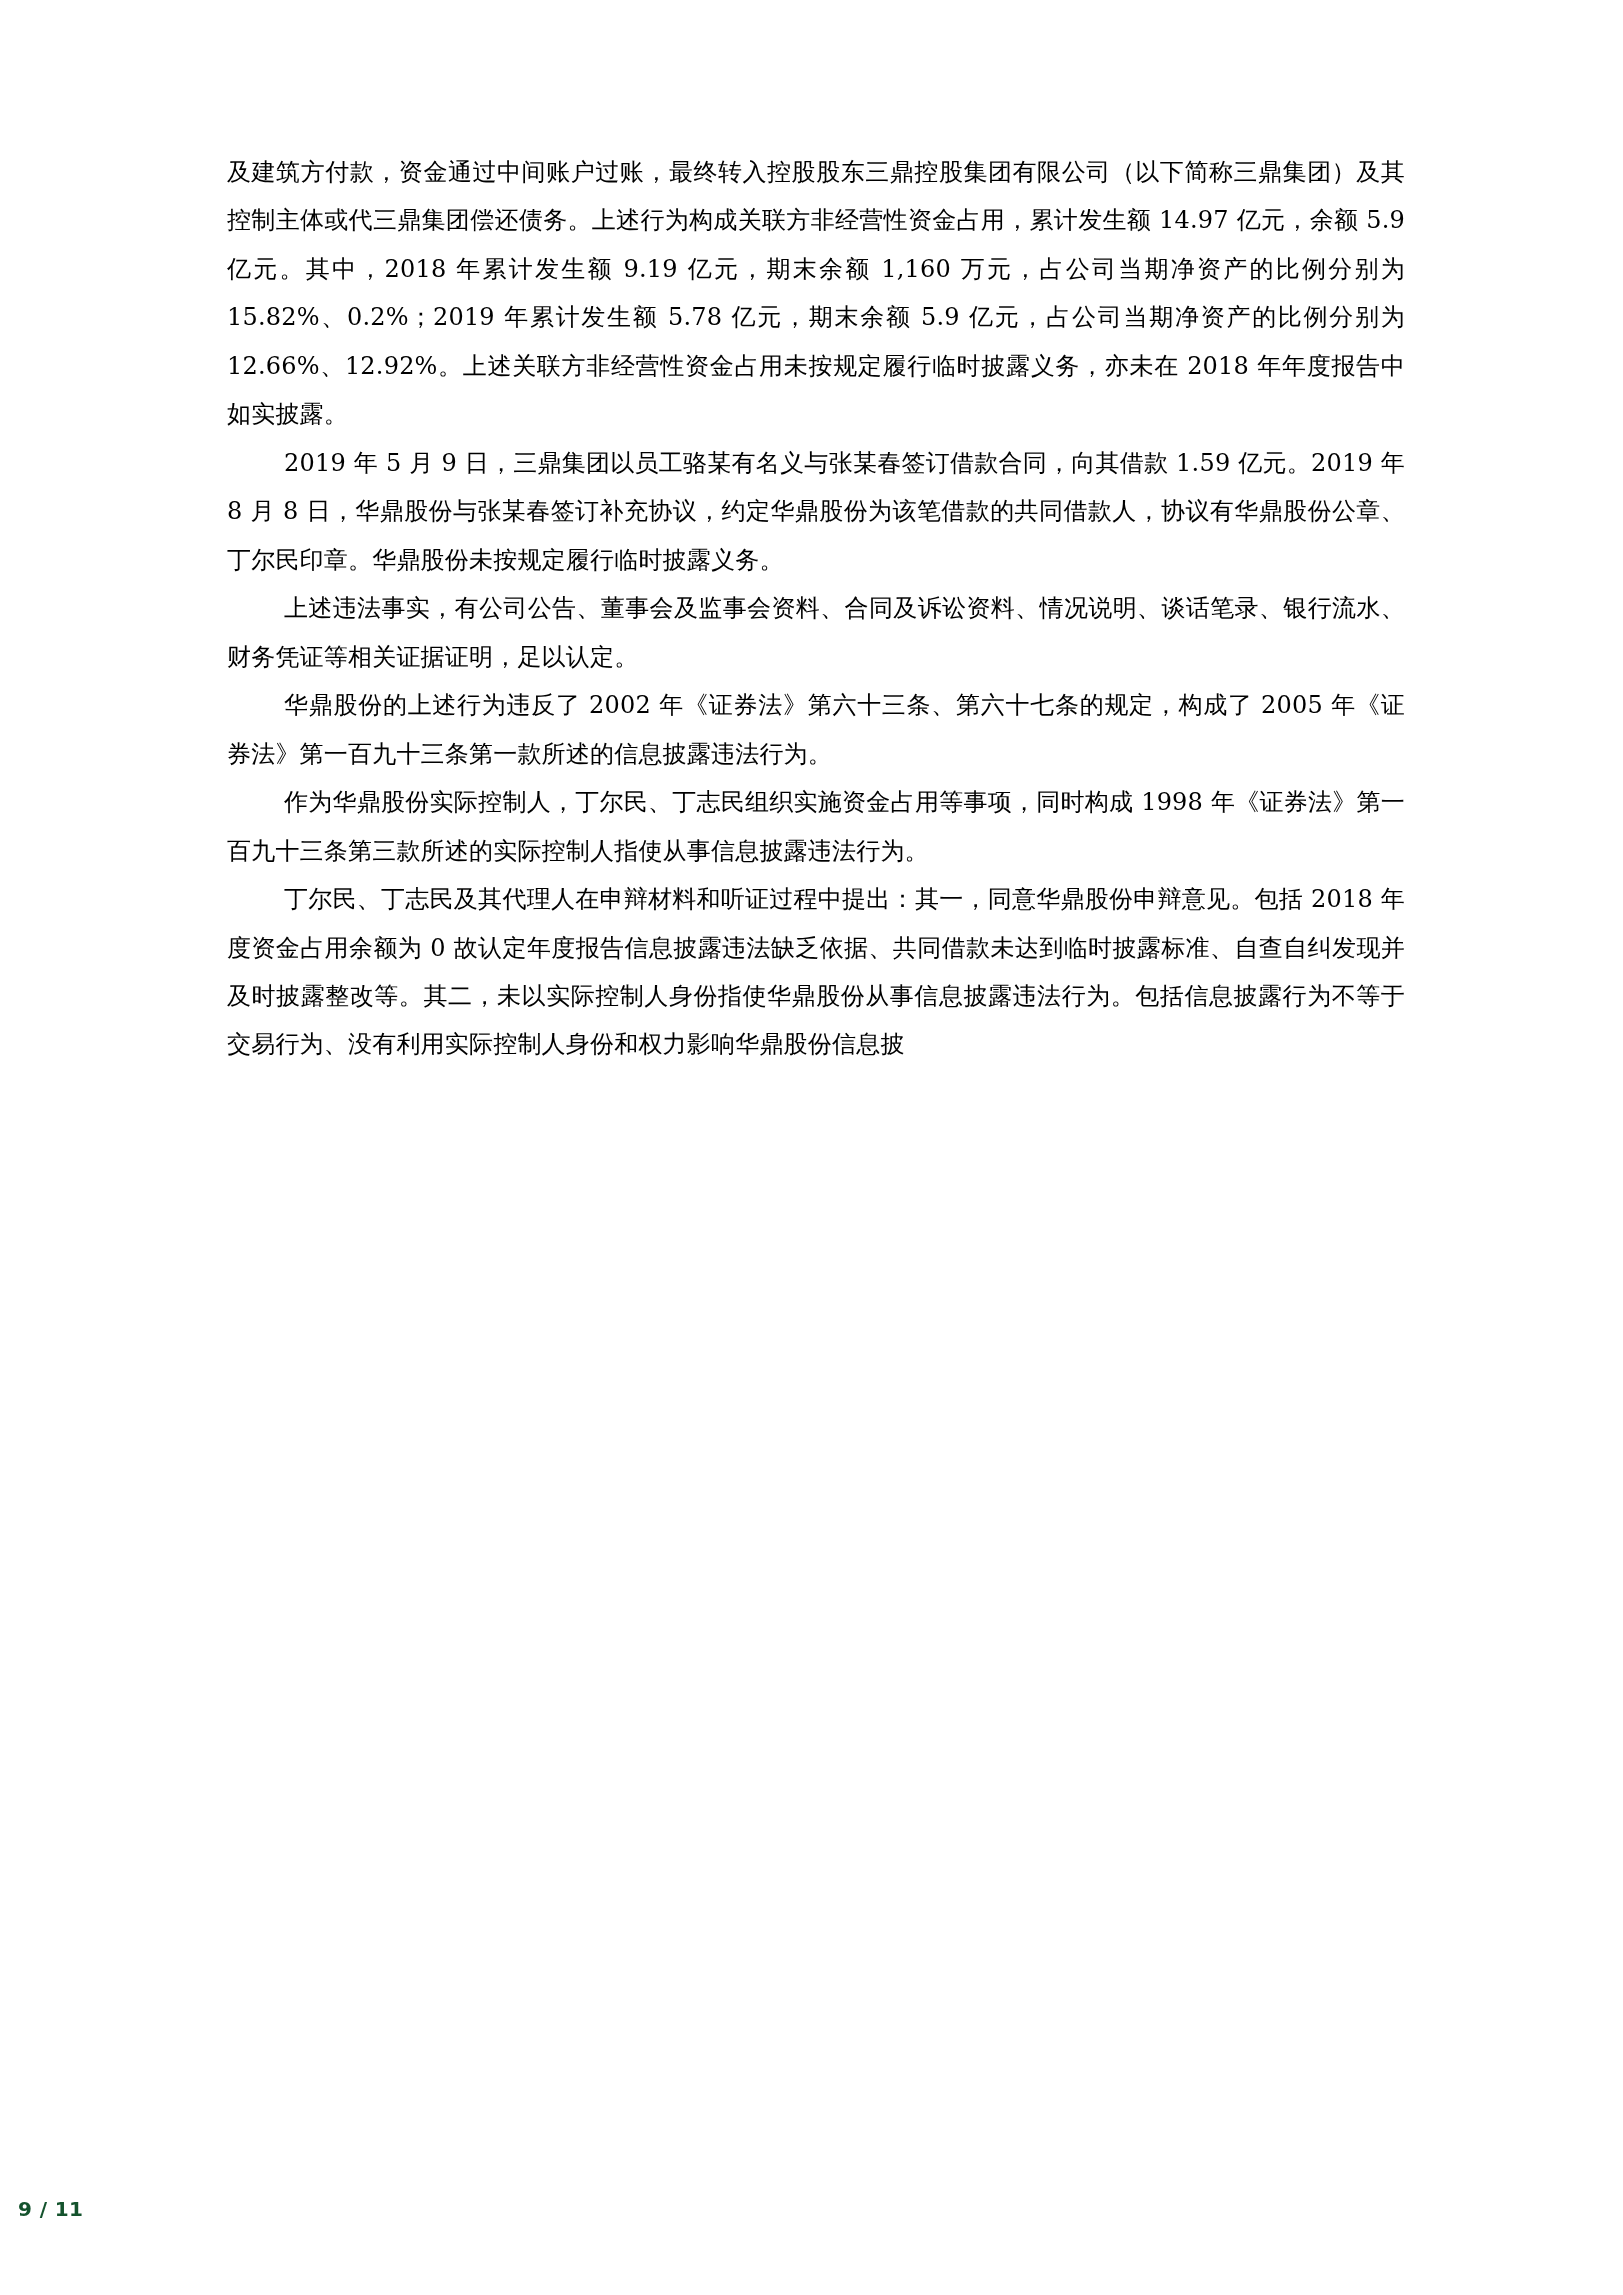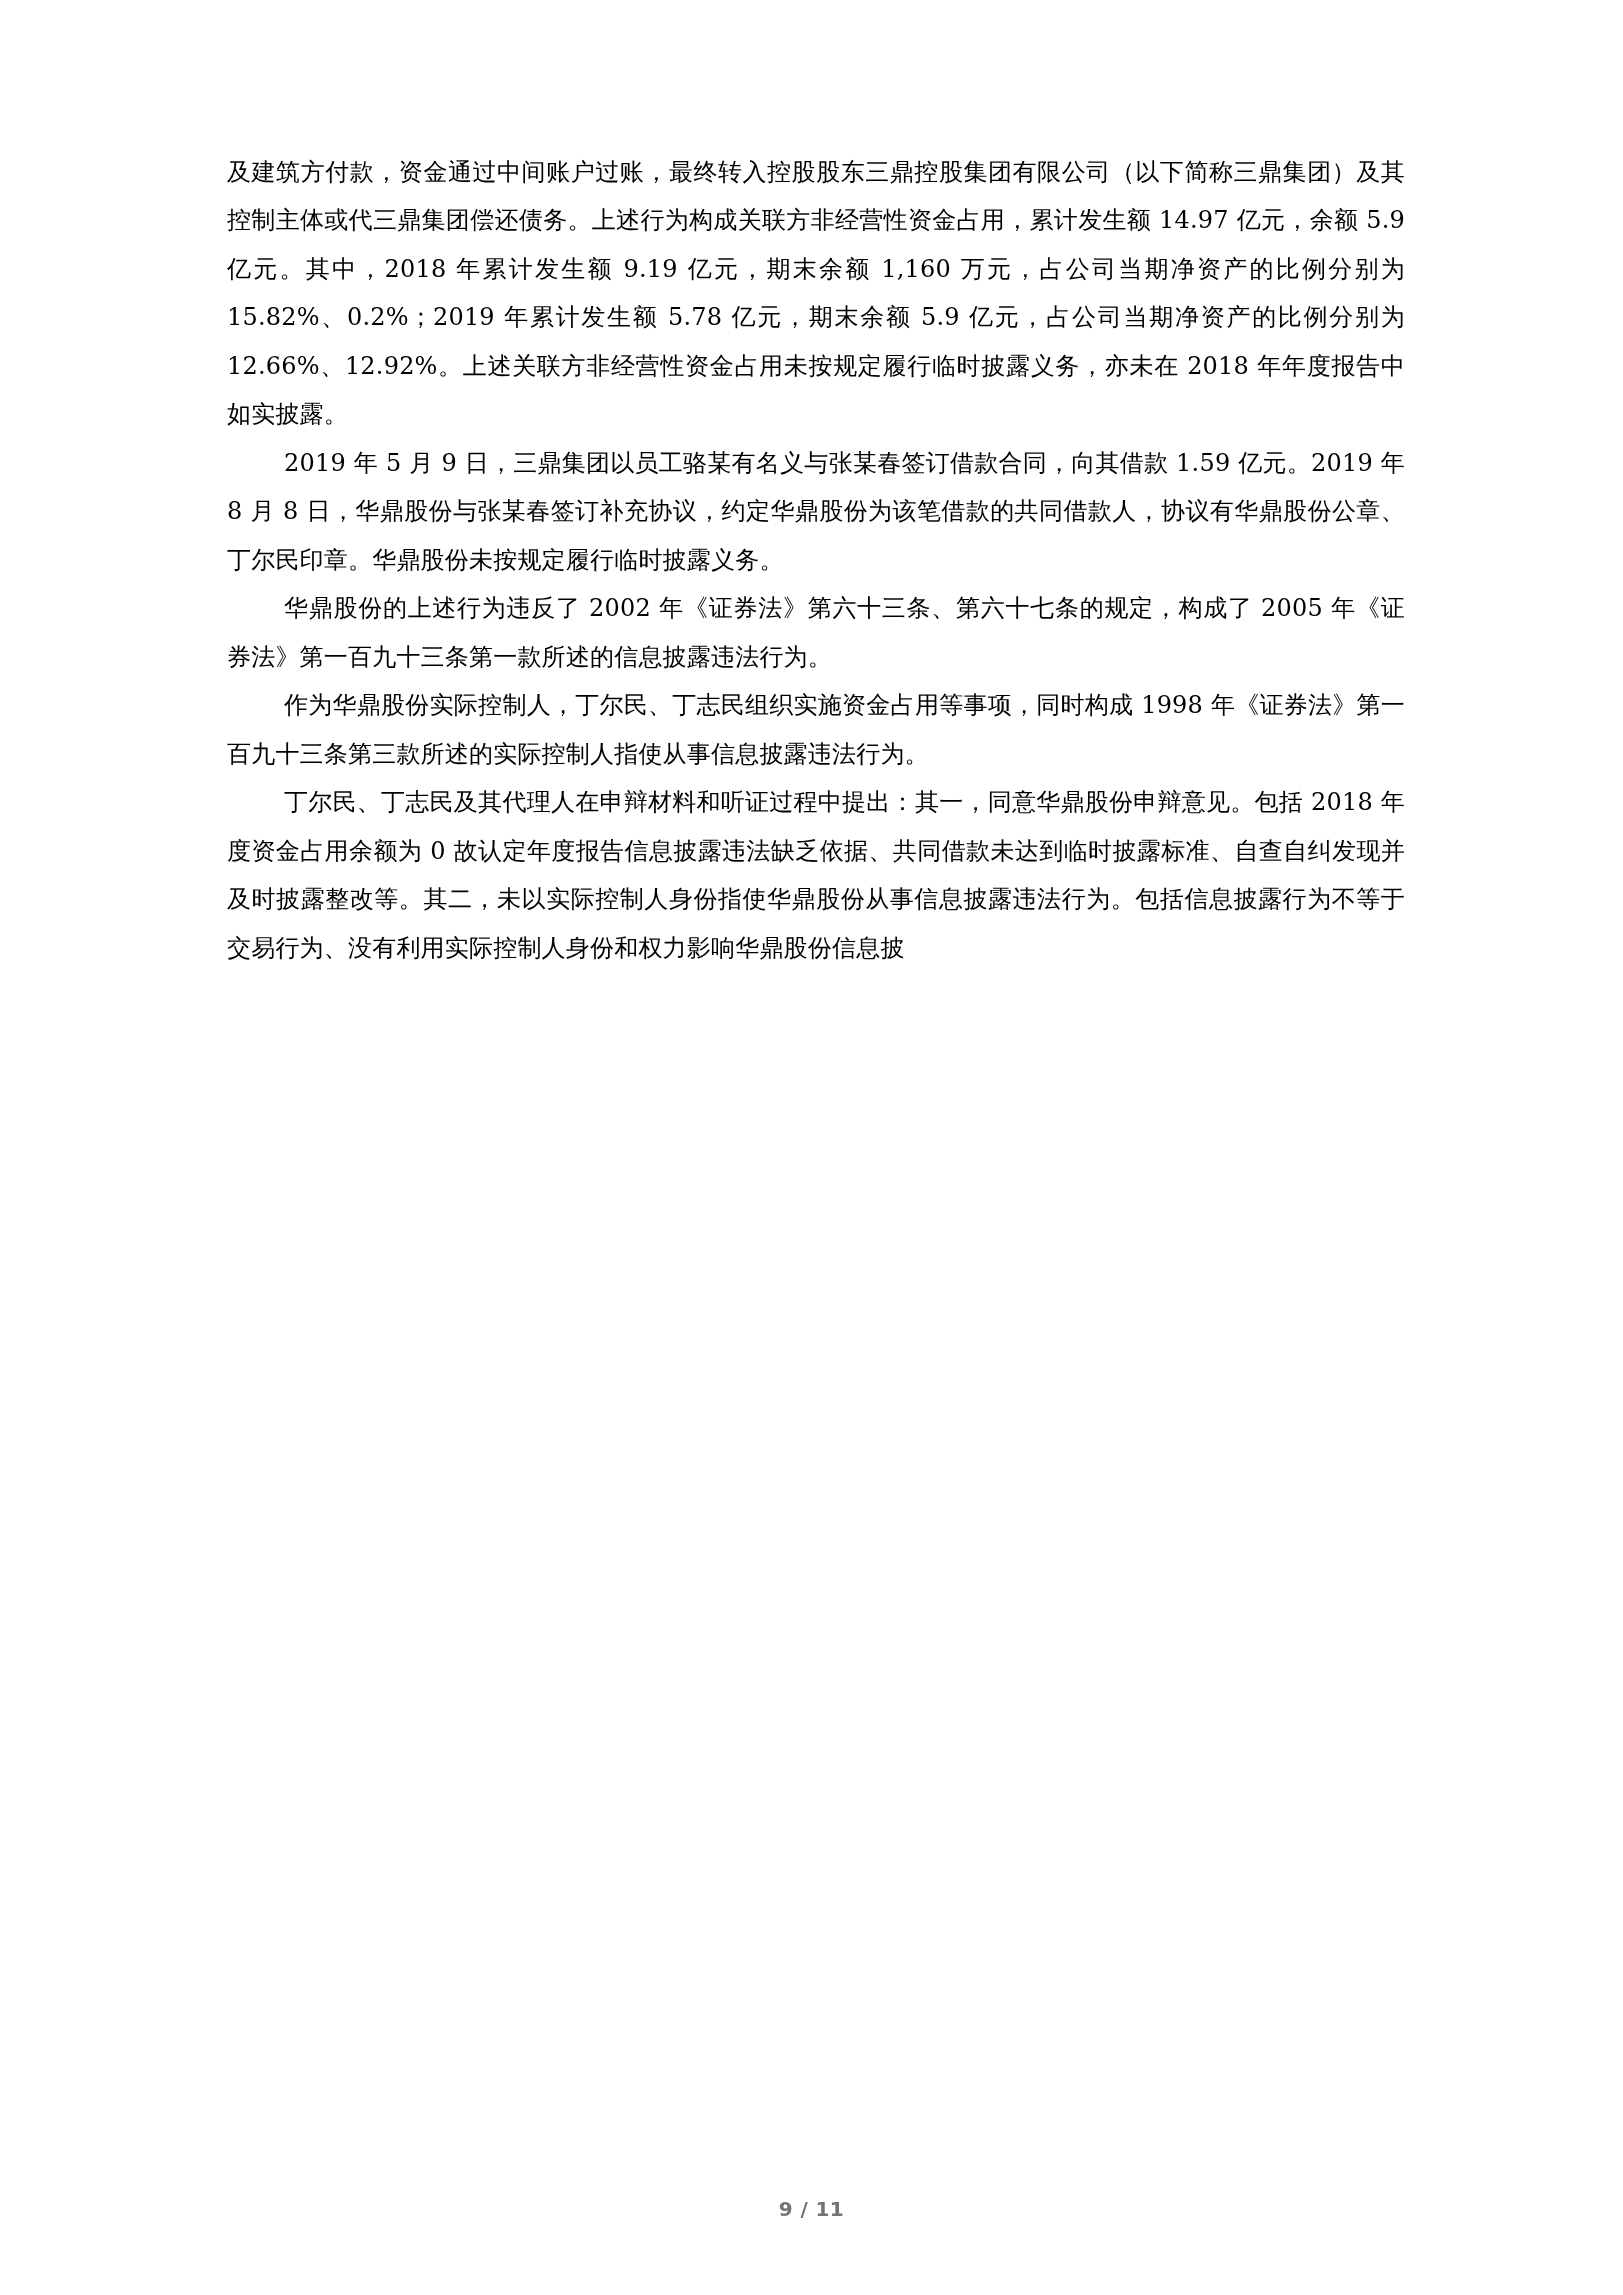--- a/index.html
+++ b/index.html
@@ -33,34 +33,36 @@
     text-indent: 0;
   }
   .para.indent {
     text-indent: 57px;
   }
   .footer {
     position: absolute;
     left: 0;
     right: 0;
     bottom: 74px;
-    text-align: center;
+    text-align: left;
     font-family: "DejaVu Sans", "Liberation Sans", sans-serif;
     font-size: 20px;
     font-weight: bold;
-    color: #737373;
+    color: #14532d;
     letter-spacing: 0.4px;
+    padding-left: 18px;
   }
 </style>
 </head>
 <body>
 
 <div class="page">
   <div class="doc-body">
     <p class="para">及建筑方付款，资金通过中间账户过账，最终转入控股股东三鼎控股集团有限公司（以下简称三鼎集团）及其控制主体或代三鼎集团偿还债务。上述行为构成关联方非经营性资金占用，累计发生额 14.97 亿元，余额 5.9 亿元。其中，2018 年累计发生额 9.19 亿元，期末余额 1,160 万元，占公司当期净资产的比例分别为 15.82%、0.2%；2019 年累计发生额 5.78 亿元，期末余额 5.9 亿元，占公司当期净资产的比例分别为 12.66%、12.92%。上述关联方非经营性资金占用未按规定履行临时披露义务，亦未在 2018 年年度报告中如实披露。</p>
     <p class="para indent">2019 年 5 月 9 日，三鼎集团以员工骆某有名义与张某春签订借款合同，向其借款 1.59 亿元。2019 年 8 月 8 日，华鼎股份与张某春签订补充协议，约定华鼎股份为该笔借款的共同借款人，协议有华鼎股份公章、丁尔民印章。华鼎股份未按规定履行临时披露义务。</p>
+    <p class="para indent">上述违法事实，有公司公告、董事会及监事会资料、合同及诉讼资料、情况说明、谈话笔录、银行流水、财务凭证等相关证据证明，足以认定。</p>
     <p class="para indent">华鼎股份的上述行为违反了 2002 年《证券法》第六十三条、第六十七条的规定，构成了 2005 年《证券法》第一百九十三条第一款所述的信息披露违法行为。</p>
     <p class="para indent">作为华鼎股份实际控制人，丁尔民、丁志民组织实施资金占用等事项，同时构成 1998 年《证券法》第一百九十三条第三款所述的实际控制人指使从事信息披露违法行为。</p>
     <p class="para indent">丁尔民、丁志民及其代理人在申辩材料和听证过程中提出：其一，同意华鼎股份申辩意见。包括 2018 年度资金占用余额为 0 故认定年度报告信息披露违法缺乏依据、共同借款未达到临时披露标准、自查自纠发现并及时披露整改等。其二，未以实际控制人身份指使华鼎股份从事信息披露违法行为。包括信息披露行为不等于交易行为、没有利用实际控制人身份和权力影响华鼎股份信息披</p>
   </div>
   <div class="footer">9 / 11</div>
 </div>
 
 
 </body></html>

